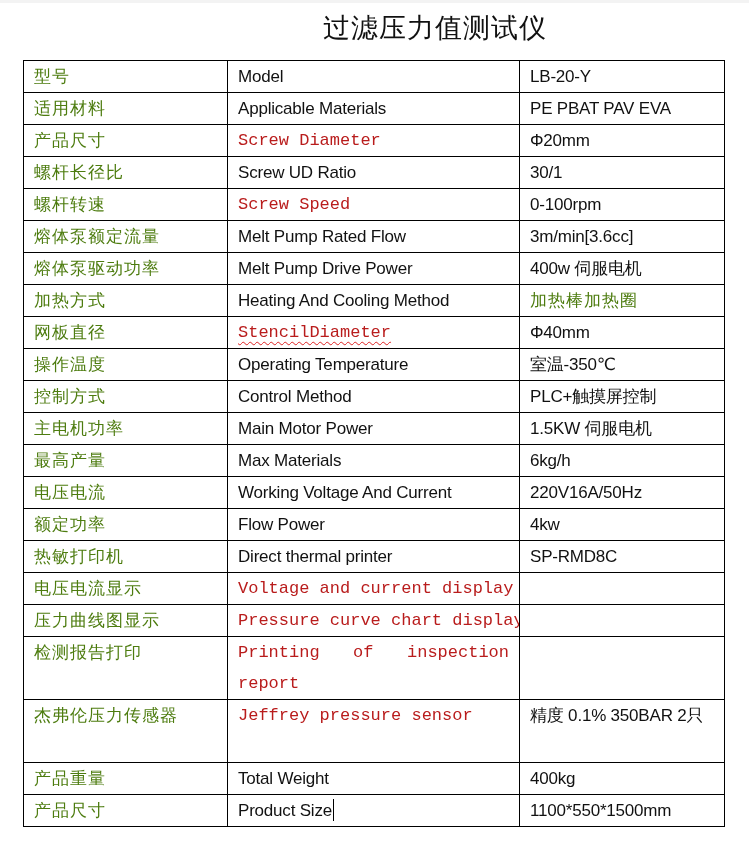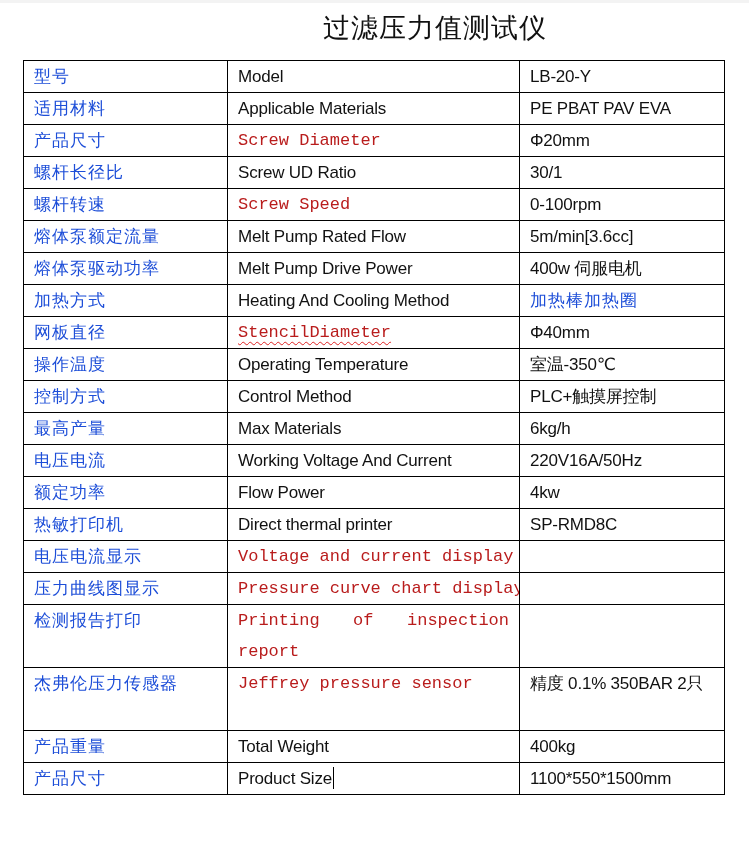--- a/index.html
+++ b/index.html
@@ -50,21 +50,21 @@
       overflow: hidden;
       white-space: nowrap;
     }
     table.spec tr.tall td { height: 62px; }
     table.spec col.c1 { width: 204px; }
     table.spec col.c2 { width: 292px; }
     table.spec col.c3 { width: 205px; }
     .cn {
       font-family: "DejaVu Serif", "Liberation Serif", serif;
       font-size: 17px;
-      color: #1d4ed8;
+      color: #4d7c0f;
       letter-spacing: 1px;
     }
     .en-sans {
       font-family: "Liberation Sans", "DejaVu Sans", sans-serif;
       font-size: 17px;
       letter-spacing: -0.2px;
     }
     .en-mono {
       font-family: "Liberation Mono", "DejaVu Sans Mono", monospace;
       font-size: 16px;
@@ -127,21 +127,21 @@
       <td class="en-sans">30/1</td>
     </tr>
     <tr>
       <td class="cn">螺杆转速</td>
       <td class="en-mono">Screw Speed</td>
       <td class="en-sans">0-100rpm</td>
     </tr>
     <tr>
       <td class="cn">熔体泵额定流量</td>
       <td class="en-sans">Melt Pump Rated Flow</td>
-      <td class="en-sans">5m/min[3.6cc]</td>
+      <td class="en-sans">3m/min[3.6cc]</td>
     </tr>
     <tr>
       <td class="cn">熔体泵驱动功率</td>
       <td class="en-sans">Melt Pump Drive Power</td>
       <td class="en-sans">400w 伺服电机</td>
     </tr>
     <tr>
       <td class="cn">加热方式</td>
       <td class="en-sans">Heating And Cooling Method</td>
       <td class="cn">加热棒加热圈</td>
@@ -153,20 +153,25 @@
     </tr>
     <tr>
       <td class="cn">操作温度</td>
       <td class="en-sans">Operating Temperature</td>
       <td class="en-sans">室温-350℃</td>
     </tr>
     <tr>
       <td class="cn">控制方式</td>
       <td class="en-sans">Control Method</td>
       <td class="en-sans">PLC+触摸屏控制</td>
+    </tr>
+    <tr>
+      <td class="cn">主电机功率</td>
+      <td class="en-sans">Main Motor Power</td>
+      <td class="en-sans">1.5KW 伺服电机</td>
     </tr>
     <tr>
       <td class="cn">最高产量</td>
       <td class="en-sans">Max Materials</td>
       <td class="en-sans">6kg/h</td>
     </tr>
     <tr>
       <td class="cn">电压电流</td>
       <td class="en-sans">Working Voltage And Current</td>
       <td class="en-sans">220V16A/50Hz</td>

